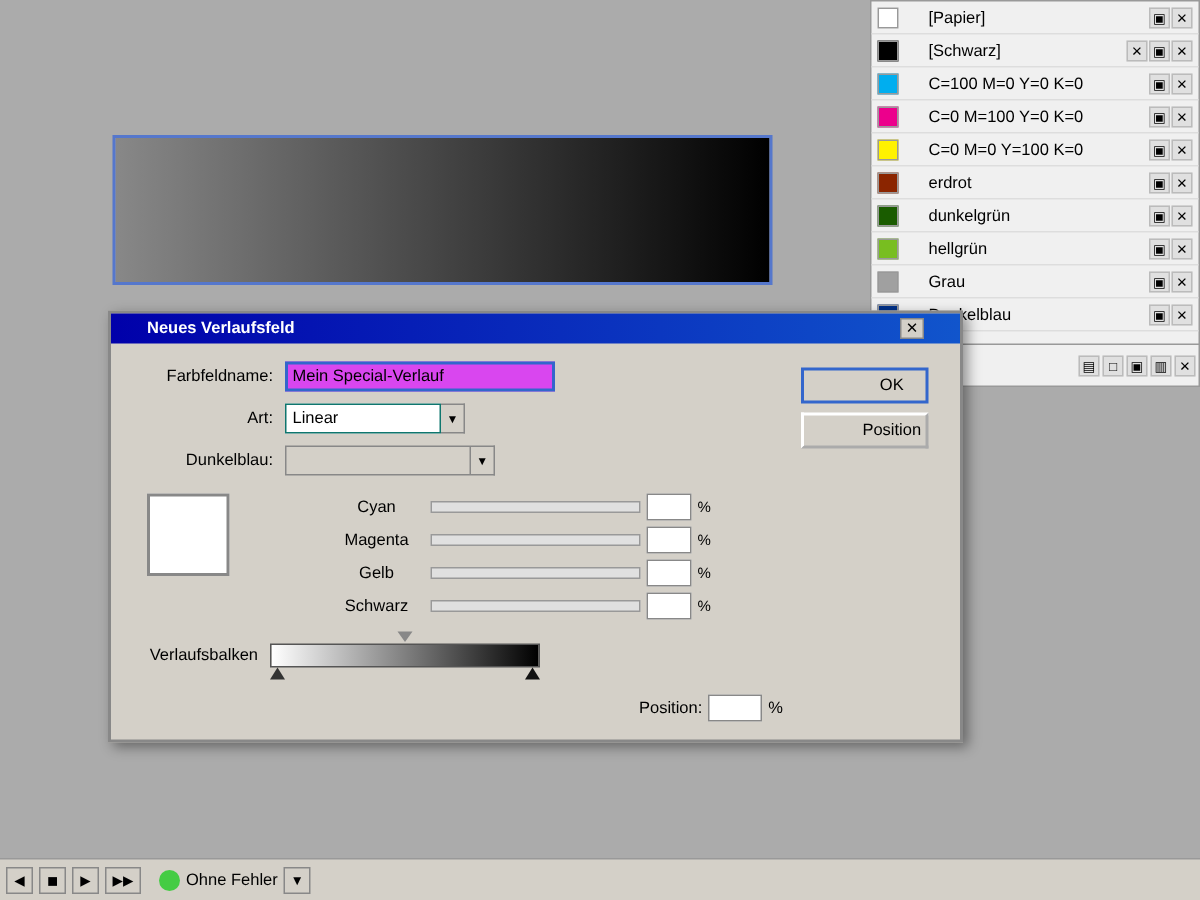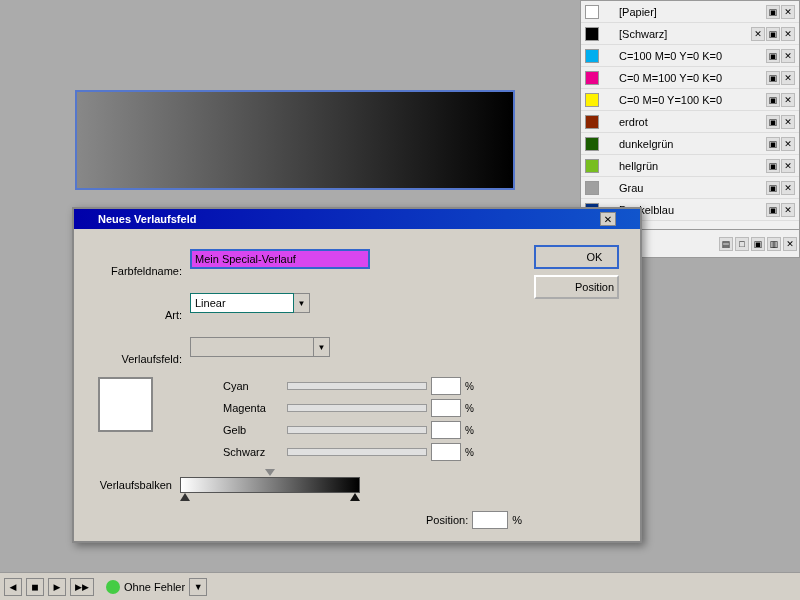--- a/index.html
+++ b/index.html
@@ -197,21 +197,20 @@
       display: flex;
       align-items: center;
       margin-bottom: 8px;
     }
 
     .form-label {
       width: 100px;
       text-align: right;
       padding-right: 8px;
       font-size: 11px;
-      margin-top: 24px;
     }
 
     .form-input {
       height: 20px;
       border: 1px solid #888;
       background: white;
       font-size: 11px;
       padding: 1px 3px;
     }
 
@@ -291,21 +290,21 @@
 
     .slider-row {
       display: flex;
       align-items: center;
       margin-bottom: 4px;
       gap: 4px;
     }
 
     .slider-label {
       width: 60px;
-      text-align: left;
+      text-align: center;
       font-size: 11px;
       padding-right: 4px;
     }
 
     .slider-track {
       width: 140px;
       height: 8px;
       background: #e0e0e0;
       border: 1px solid #999;
       position: relative;
@@ -474,21 +473,21 @@
 
       <div class="form-row">
         <span class="form-label">Art:</span>
         <div class="art-select">
           <div class="art-select-box">Linear</div>
           <div class="art-dropdown-btn">▼</div>
         </div>
       </div>
 
       <div class="form-row">
-        <span class="form-label">Verlaufsfeld:</span>
+        <span class="form-label">Dunkelblau:</span>
         <div class="reglerfarbe-select" style="width:124px; border:1px solid #888; background:#d4d0c8;"></div>
         <div class="reglerfarbe-dropdown-btn">▼</div>
       </div>
 
       <div class="color-preview-and-sliders">
         <div class="color-preview-box"></div>
         <div class="sliders-area">
 
           <div class="slider-row">
             <span class="slider-label">Cyan</span>

